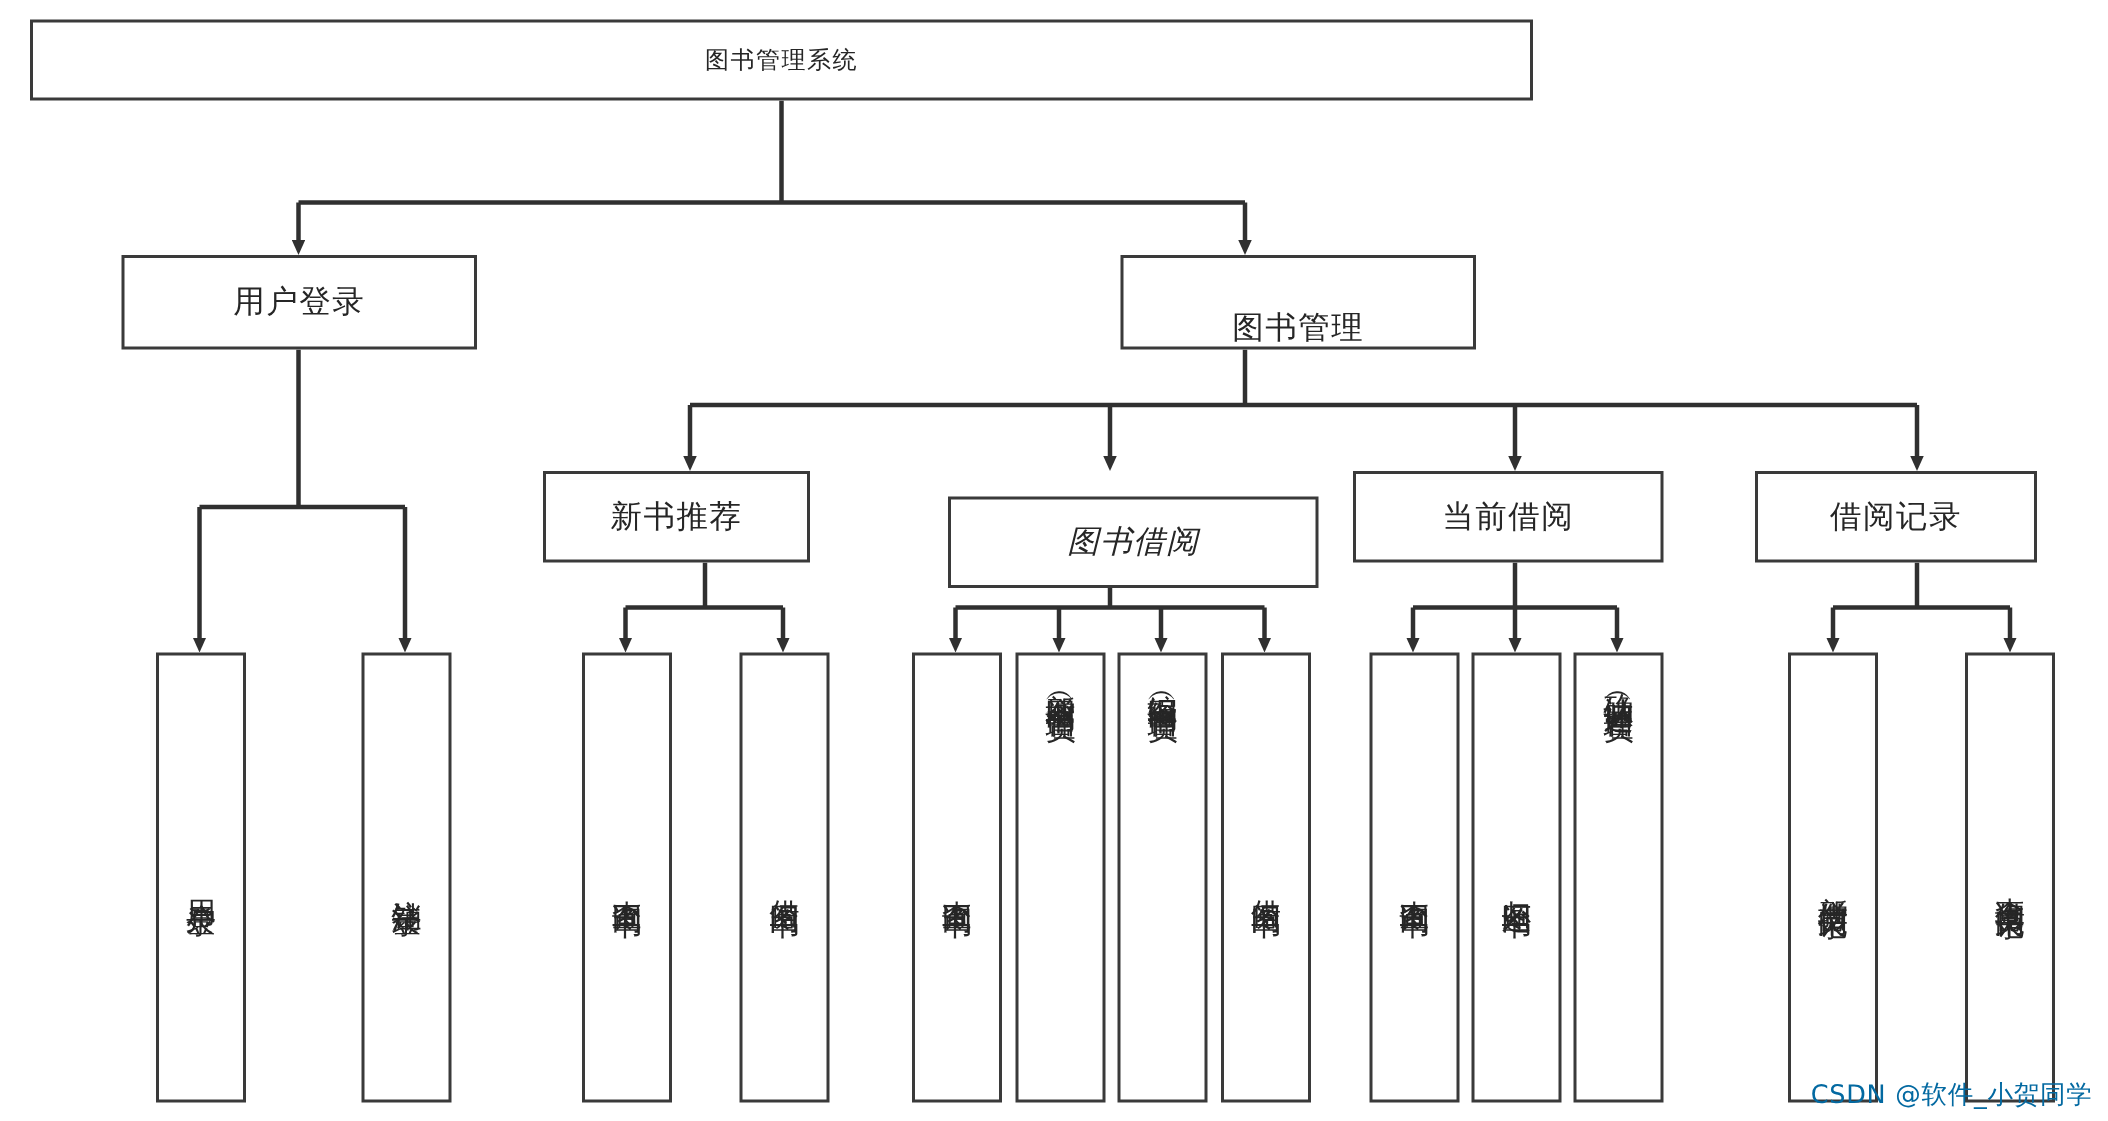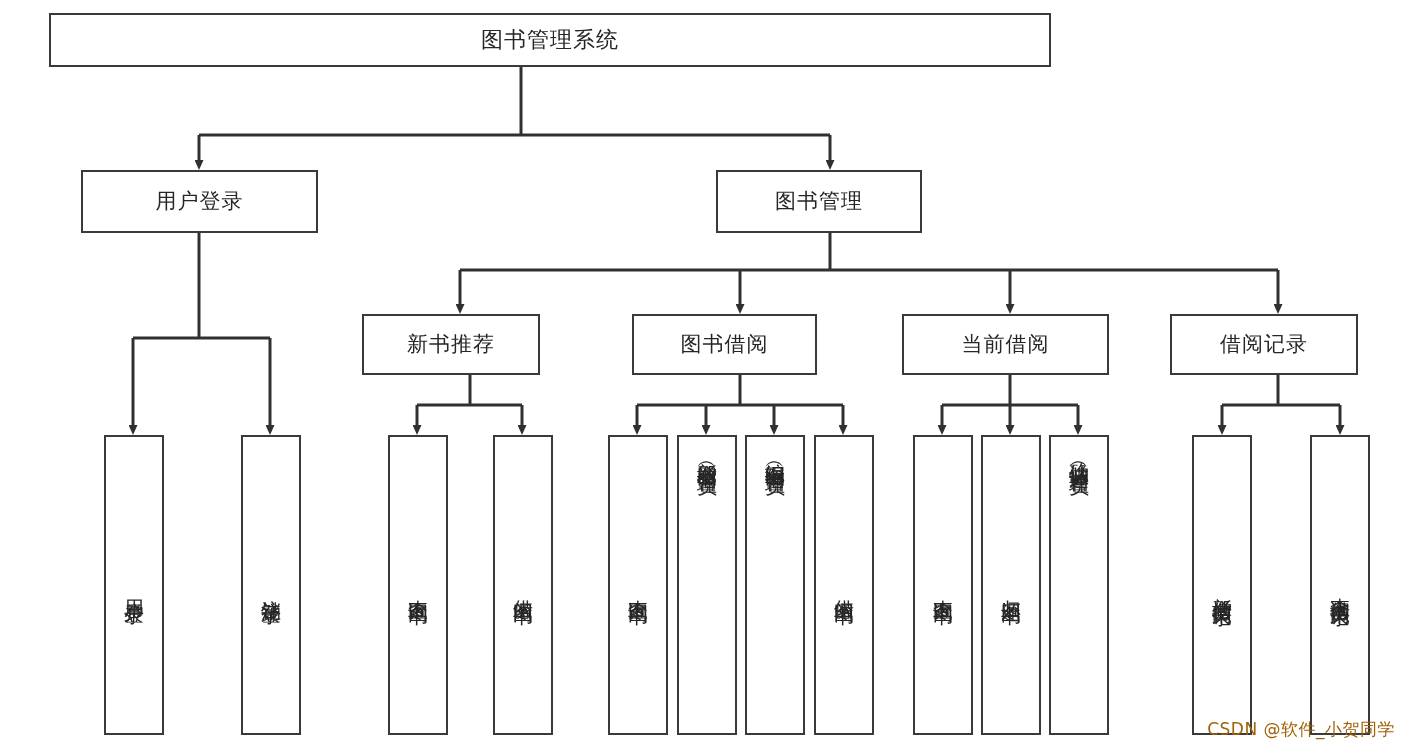--- a/index.html
+++ b/index.html
@@ -35,22 +35,21 @@
     align-items: center;
     justify-content: center;
     color: #262626;
   }
   .node.h {
     font-size: 21px;
     letter-spacing: 1px;
     line-height: 1.2;
   }
   .node.root {
-    font-size: 22px;
-    margin-left: 29px;
+    font-size: 16px;
   }
   .node.leaf {
     align-items: flex-start;
     justify-content: center;
     padding-top: 6px;
   }
   .vtext {
     writing-mode: vertical-rl;
     text-orientation: upright;
     -webkit-writing-mode: vertical-rl;
@@ -69,21 +68,21 @@
   }
   .leaf-inner.top {
     align-items: flex-start;
     padding-top: 4px;
   }
   .watermark {
     position: absolute;
     right: 10px;
     bottom: 6px;
     font-size: 17px;
-    color: #a16207;
+    color: #0369a1;
     letter-spacing: 0.5px;
     white-space: nowrap;
     font-family: "DejaVu Sans", "Liberation Sans", sans-serif;
   }
 </style>
 </head>
 <body>
 
 <div id="canvas">
 
@@ -140,29 +139,29 @@
   </svg>
 
   <div class="node h root" style="left:20px; top:13px; width:1002px; height:54px;">
     <span>图书管理系统</span>
   </div>
 
   <div class="node h" style="left:81px; top:170px; width:237px; height:63px;">
     <span>用户登录</span>
   </div>
 
-  <div class="node h" style="left:716px; top:170px; width:206px; height:63px;">
+  <div class="node h" style="left:747px; top:170px; width:237px; height:63px;align-items:flex-end;">
     <span>图书管理</span>
   </div>
 
   <div class="node h" style="left:362px; top:314px; width:178px; height:61px;">
     <span>新书推荐</span>
   </div>
 
-  <div class="node h" style="left:632px; top:314px; width:185px; height:61px;">
+  <div class="node h" style="left:632px; top:331px; width:247px; height:61px;font-style:italic;">
     <span>图书借阅</span>
   </div>
 
   <div class="node h" style="left:902px; top:314px; width:207px; height:61px;">
     <span>当前借阅</span>
   </div>
 
   <div class="node h" style="left:1170px; top:314px; width:188px; height:61px;">
     <span>借阅记录</span>
   </div>

